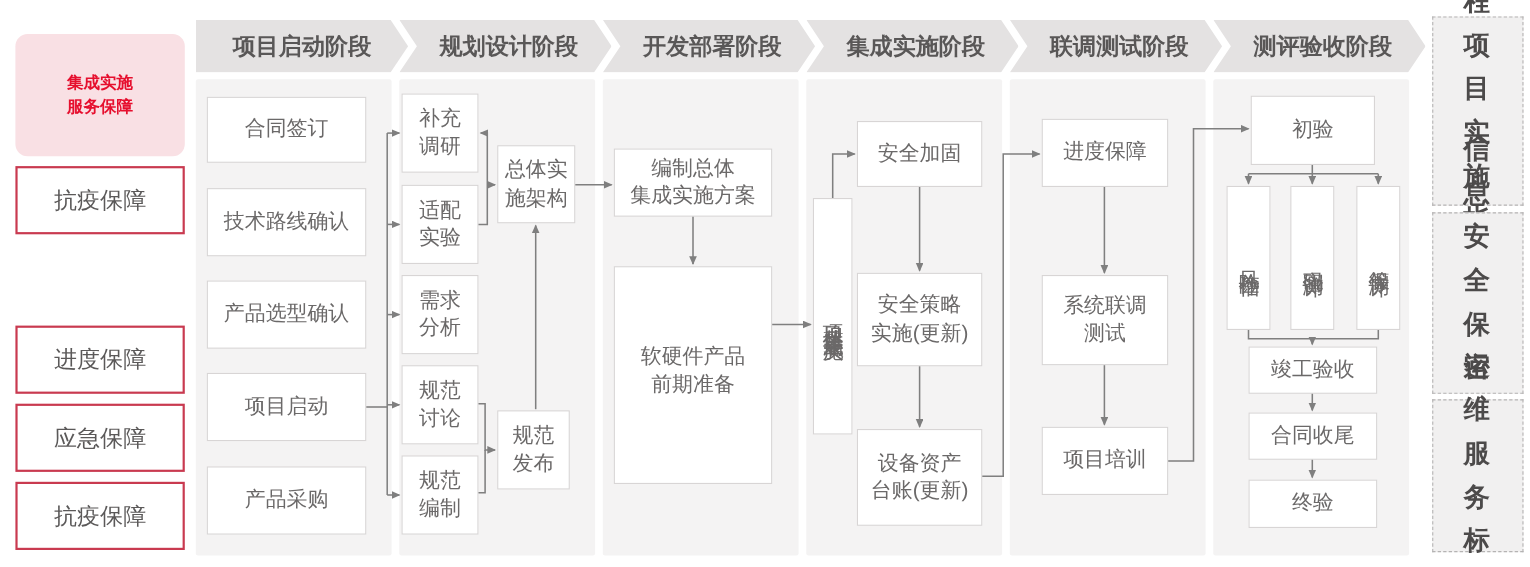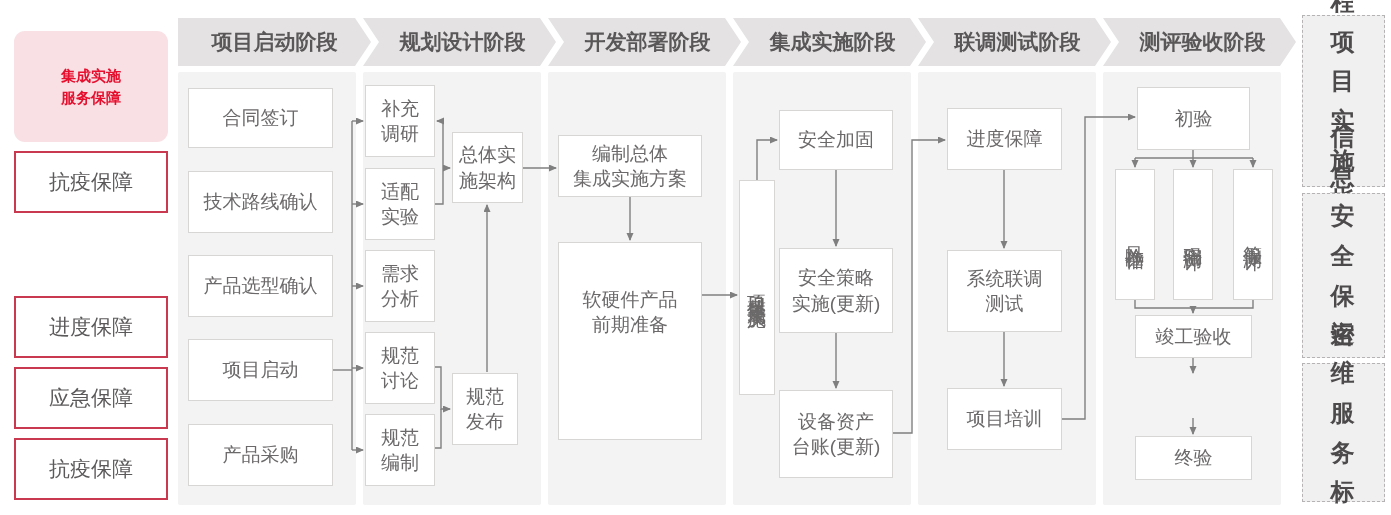--- a/index.html
+++ b/index.html
@@ -77,40 +77,41 @@
 讨论</div>
   <div class="node" style="left:365px;top:414px;width:70px;height:72px">规范
 编制</div>
   <div class="node" style="left:452px;top:132px;width:71px;height:71px">总体实
 施架构</div>
   <div class="node" style="left:452px;top:373px;width:66px;height:72px">规范
 发布</div>
 
   <div class="node" style="left:558px;top:135px;width:144px;height:62px">编制总体
 集成实施方案</div>
-  <div class="node" style="left:558px;top:242px;width:144px;height:198px;align-items:flex-start;padding-top:44px">软硬件产品
+  <div class="node" style="left:558px;top:242px;width:144px;height:198px;align-items:flex-start;padding-top:69px">软硬件产品
 前期准备</div>
 
   <div class="node vnode" style="left:739px;top:180px;width:36px;height:215px">项目整体集成实施</div>
   <div class="node" style="left:779px;top:110px;width:114px;height:60px">安全加固</div>
   <div class="node" style="left:779px;top:248px;width:114px;height:85px">安全策略
 实施(更新)</div>
   <div class="node" style="left:779px;top:390px;width:114px;height:88px">设备资产
 台账(更新)</div>
 
   <div class="node" style="left:947px;top:108px;width:115px;height:62px">进度保障</div>
   <div class="node" style="left:947px;top:250px;width:115px;height:82px">系统联调
 测试</div>
   <div class="node" style="left:947px;top:388px;width:115px;height:62px">项目培训</div>
 
   <div class="node" style="left:1137px;top:87px;width:113px;height:63px">初验</div>
   <div class="node vnode" style="left:1115px;top:169px;width:40px;height:131px">风险评估</div>
   <div class="node vnode" style="left:1173px;top:169px;width:40px;height:131px">密码测评</div>
   <div class="node vnode" style="left:1233px;top:169px;width:40px;height:131px">等保测评</div>
   <div class="node" style="left:1135px;top:315px;width:117px;height:43px">竣工验收</div>
+  <div class="node" style="left:1135px;top:375px;width:117px;height:43px">合同收尾</div>
   <div class="node" style="left:1135px;top:436px;width:117px;height:44px">终验</div>
 
   <div class="std-box" style="top:15px;height:172px">工程
 项目
 实施
 指引</div>
   <div class="std-box" style="top:193px;height:165px">信息
 安全
 保密
 标准</div>

